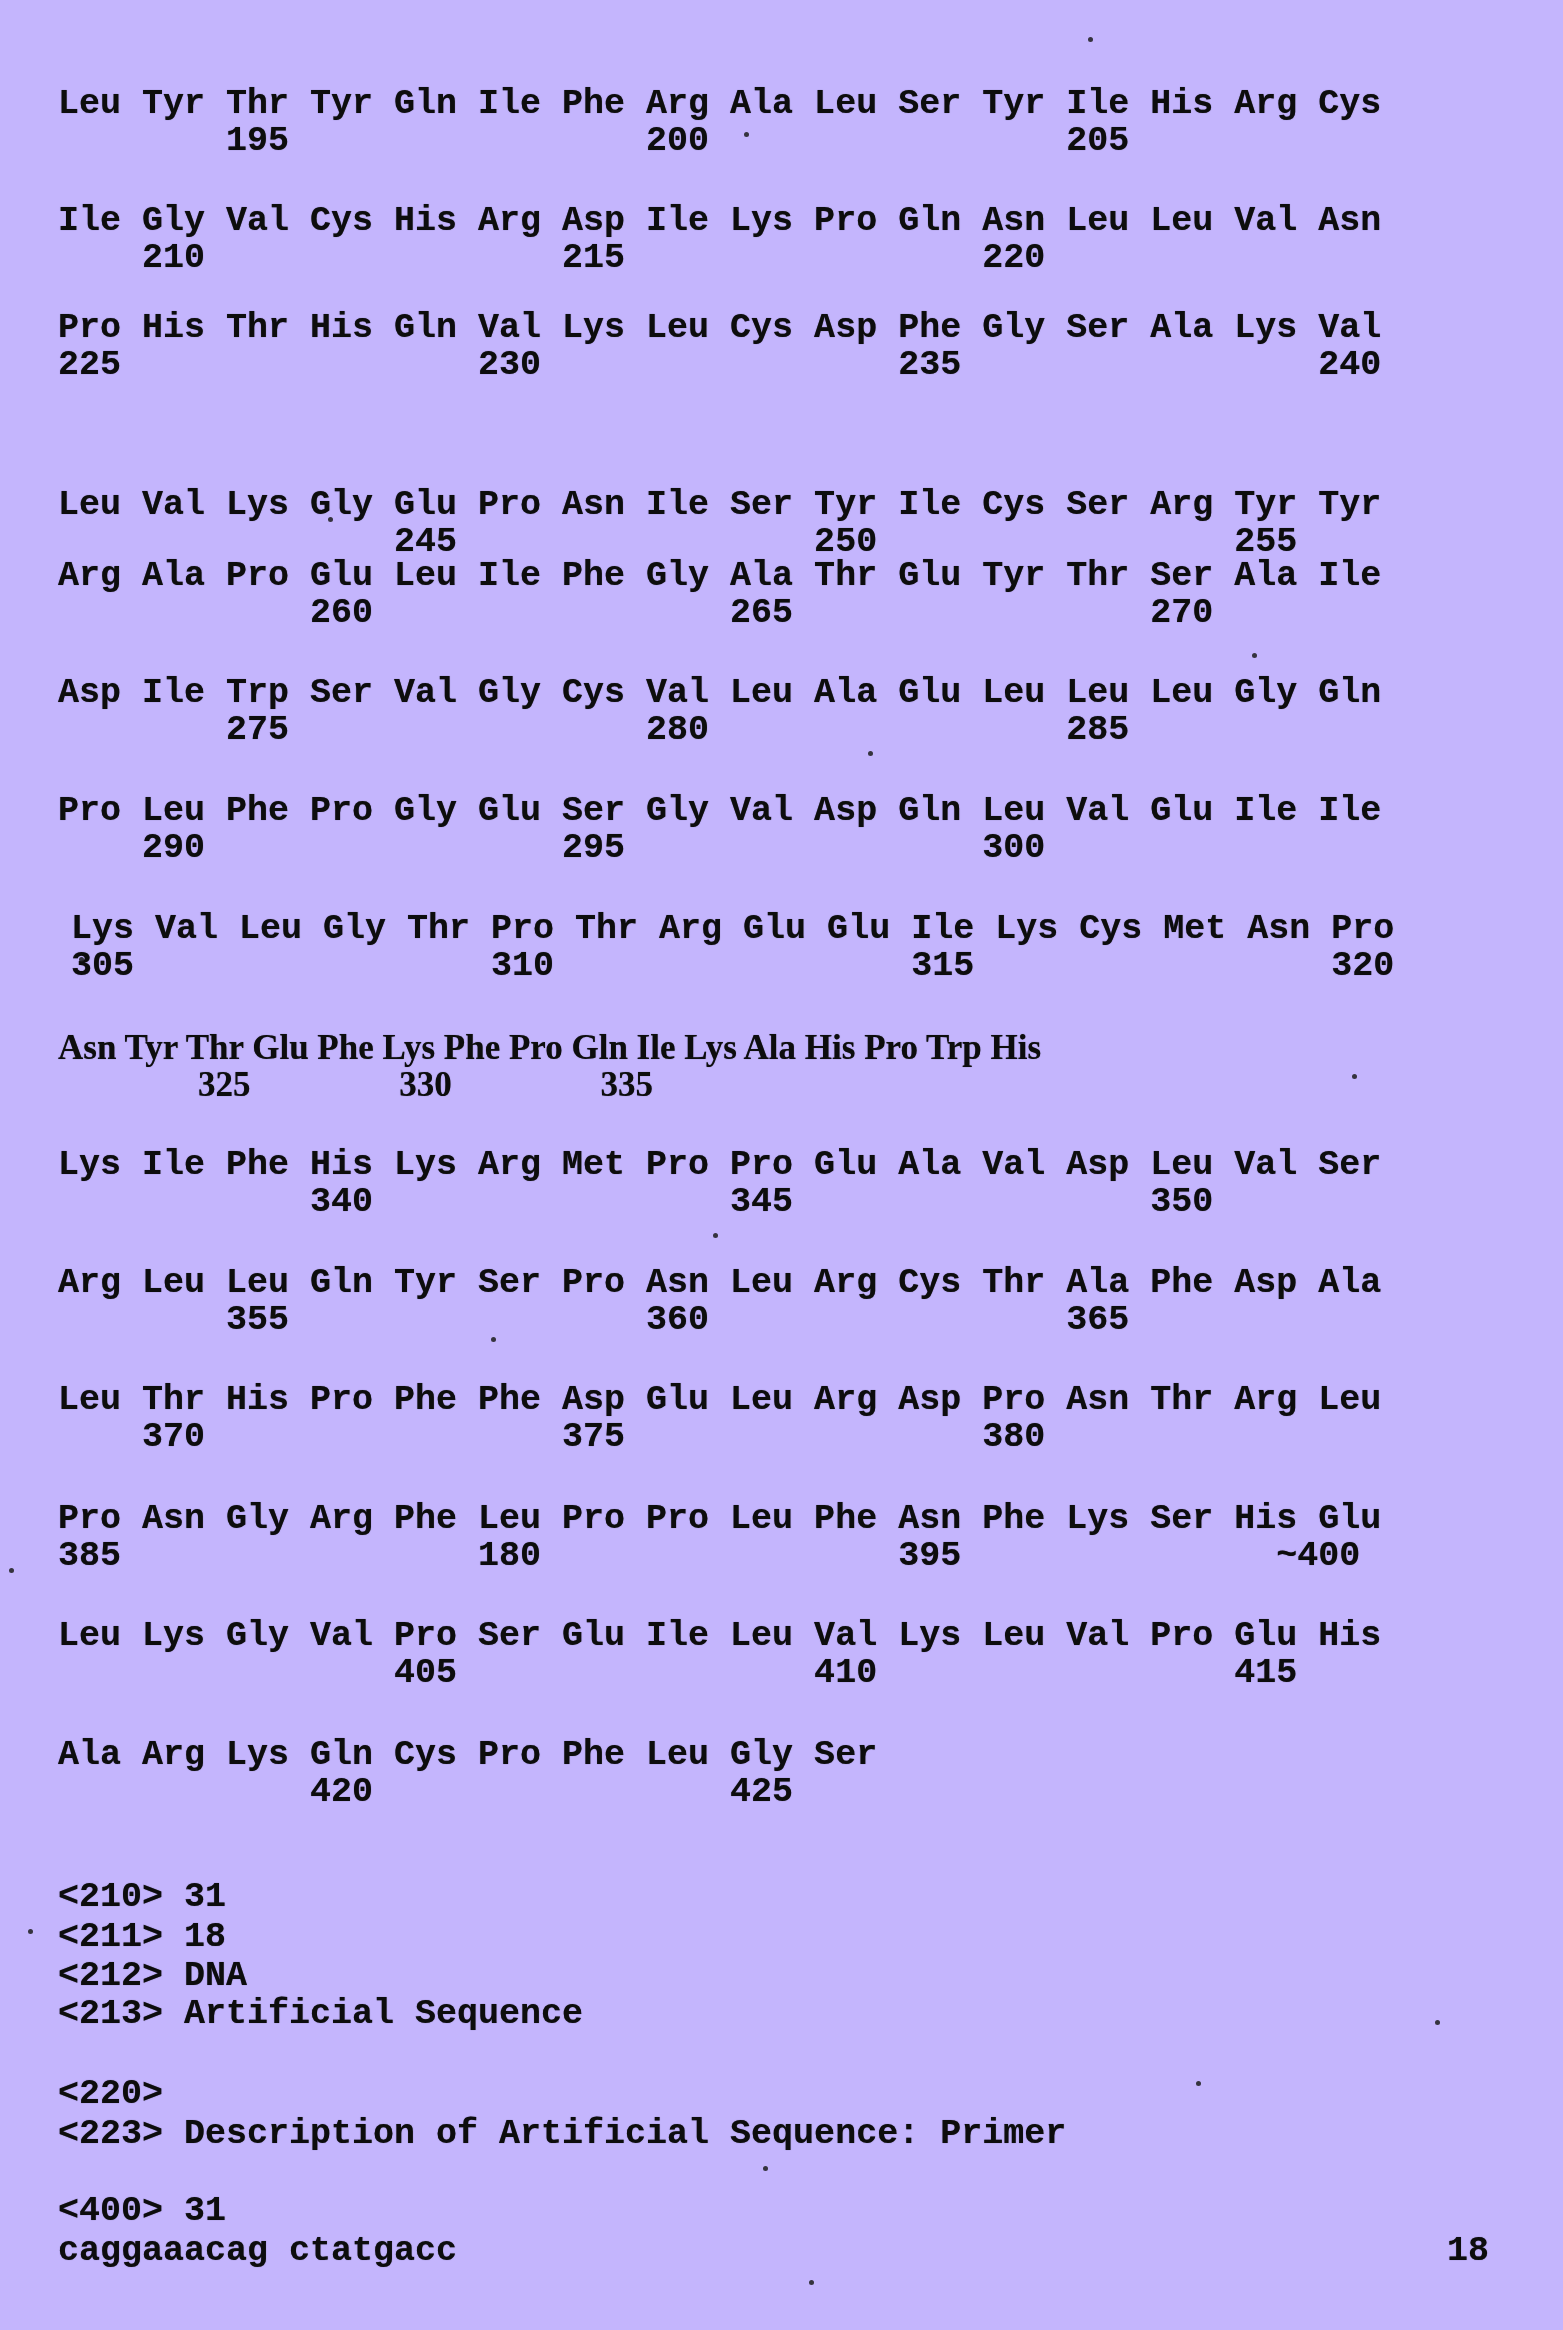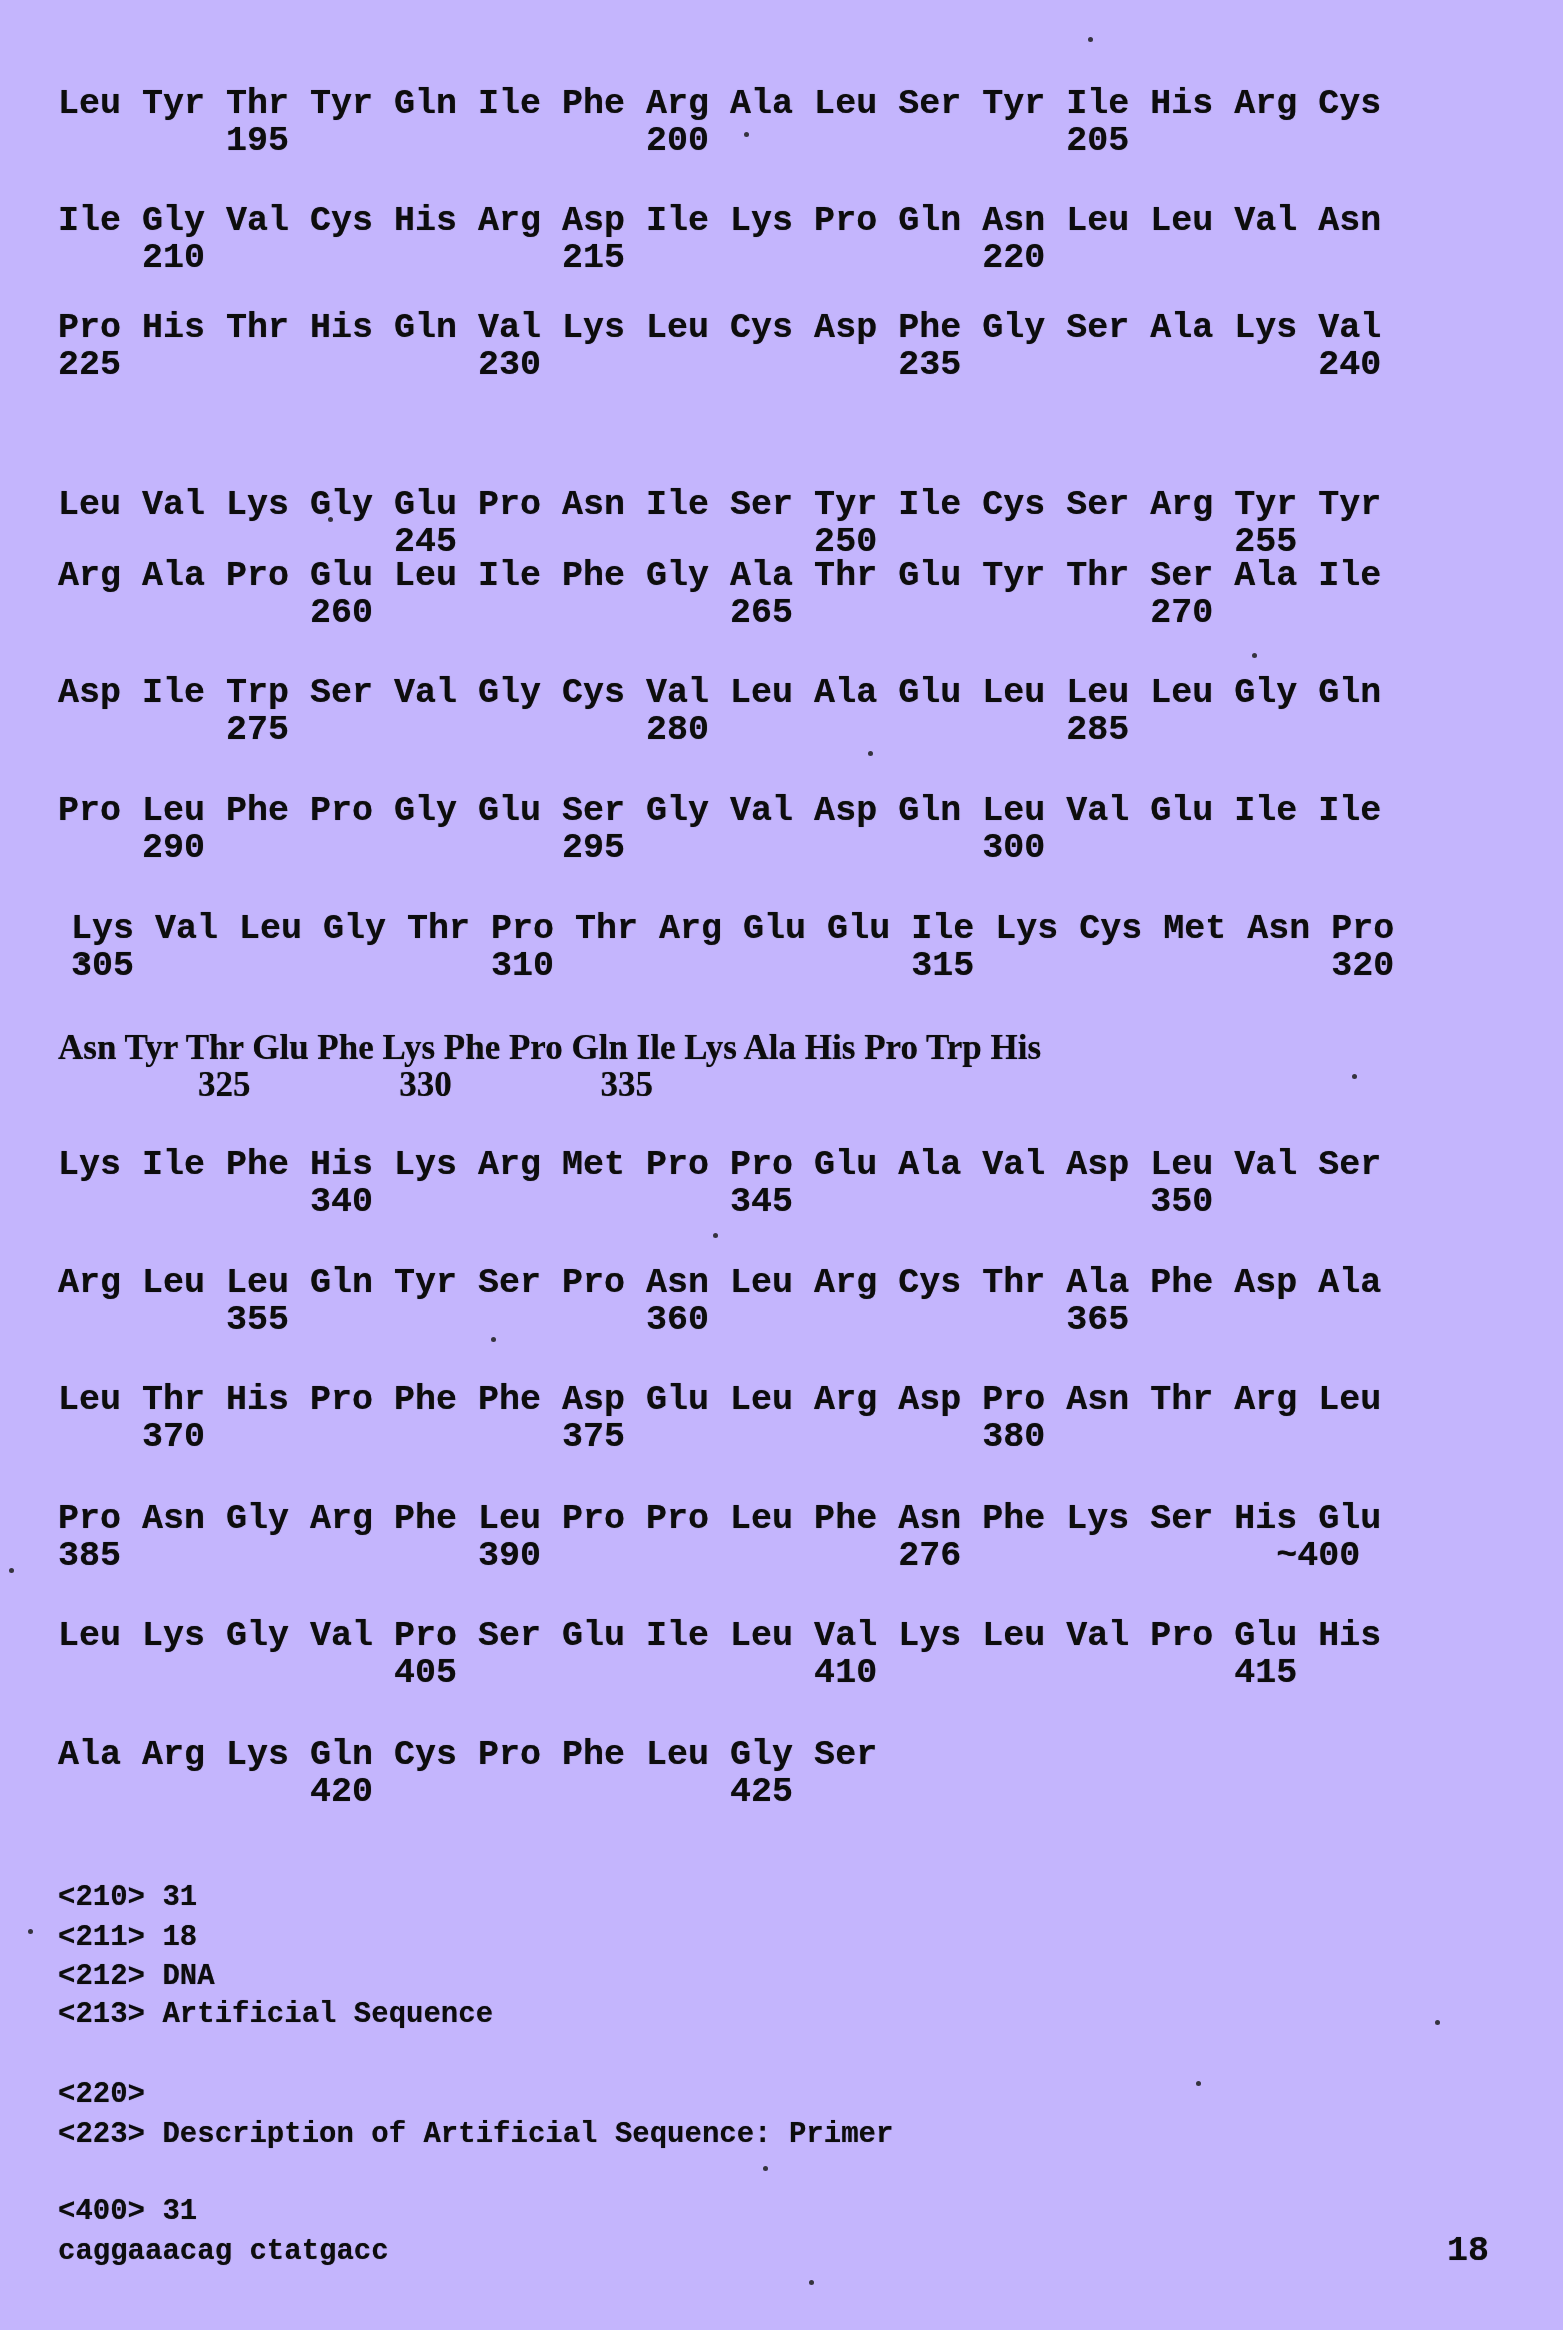--- a/index.html
+++ b/index.html
@@ -15,21 +15,21 @@
   .seq-block{position:absolute;left:58px;}
   .sline{
     white-space:pre;
     font-size:35px;
     line-height:37px;
     text-shadow:0 0 0.9px rgba(0,0,0,0.55);
   }
   .meta-line{
     position:absolute;left:58px;
     white-space:pre;
-    font-size:29px;
+    font-size:35px;
     line-height:37px;
     text-shadow:0 0 0.9px rgba(0,0,0,0.55);
   }
   .page-length{
     position:absolute;left:1447px;top:2233px;
     white-space:pre;
     font-size:35px;line-height:37px;
     text-shadow:0 0 0.9px rgba(0,0,0,0.55);
   }
   .artifact{
@@ -89,21 +89,21 @@
       <div class="seq-block" style="top: 1265px;">
         <div class="sline">Arg Leu Leu Gln Tyr Ser Pro Asn Leu Arg Cys Thr Ala Phe Asp Ala</div>
         <div class="sline">        355                 360                 365</div>
       </div>
       <div class="seq-block" style="top: 1382px;">
         <div class="sline">Leu Thr His Pro Phe Phe Asp Glu Leu Arg Asp Pro Asn Thr Arg Leu</div>
         <div class="sline">    370                 375                 380</div>
       </div>
       <div class="seq-block" style="top: 1501px;">
         <div class="sline">Pro Asn Gly Arg Phe Leu Pro Pro Leu Phe Asn Phe Lys Ser His Glu</div>
-        <div class="sline">385                 390                 276               ~400</div>
+        <div class="sline">385                 180                 395               ~400</div>
       </div>
       <div class="seq-block" style="top: 1618px;">
         <div class="sline">Leu Lys Gly Val Pro Ser Glu Ile Leu Val Lys Leu Val Pro Glu His</div>
         <div class="sline">                405                 410                 415</div>
       </div>
       <div class="seq-block" style="top: 1737px;">
         <div class="sline">Ala Arg Lys Gln Cys Pro Phe Leu Gly Ser</div>
         <div class="sline">            420                 425</div>
       </div>
     </section>

